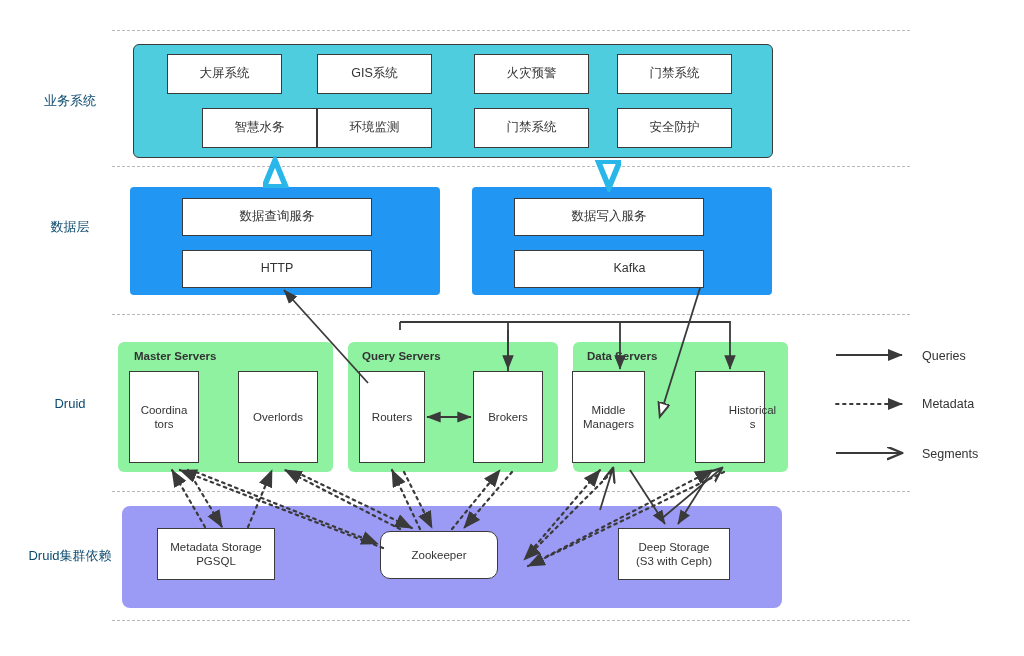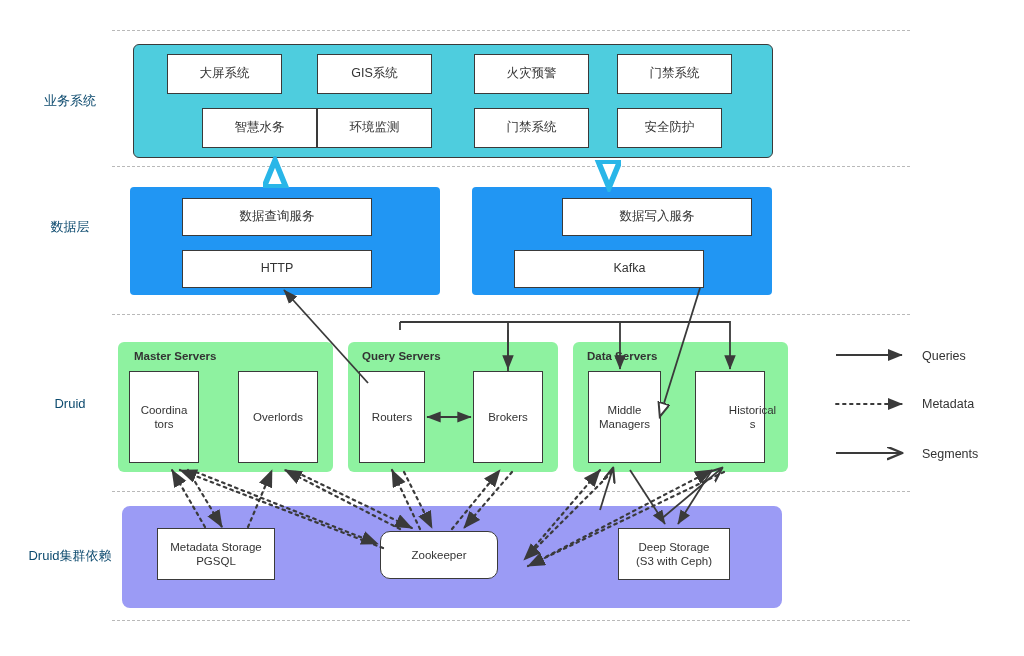--- a/index.html
+++ b/index.html
@@ -43,44 +43,44 @@
 
   <div class="band cyan" style="left:133px;top:44px;width:640px;height:114px;"></div>
 
   <div class="node" style="left:167px;top:54px;width:115px;height:40px;">大屏系统</div>
   <div class="node" style="left:317px;top:54px;width:115px;height:40px;">GIS系统</div>
   <div class="node" style="left:474px;top:54px;width:115px;height:40px;">火灾预警</div>
   <div class="node" style="left:617px;top:54px;width:115px;height:40px;">门禁系统</div>
   <div class="node" style="left:167px;top:108px;width:115px;height:40px;margin-left:35px;">智慧水务</div>
   <div class="node" style="left:317px;top:108px;width:115px;height:40px;">环境监测</div>
   <div class="node" style="left:474px;top:108px;width:115px;height:40px;">门禁系统</div>
-  <div class="node" style="left:617px;top:108px;width:105px;height:40px;">安全防护</div>
+  <div class="node" style="left:617px;top:108px;width:115px;height:40px;">安全防护</div>
 
   <div class="band blue" style="left:130px;top:187px;width:310px;height:108px;"></div>
   <div class="band blue" style="left:472px;top:187px;width:300px;height:108px;"></div>
 
   <div class="node" style="left:182px;top:198px;width:190px;height:38px;">数据查询服务</div>
   <div class="node" style="left:182px;top:250px;width:190px;height:38px;">HTTP</div>
-  <div class="node" style="left:514px;top:198px;width:190px;height:38px;margin-left:48px;">数据写入服务</div>
+  <div class="node" style="left:514px;top:198px;width:190px;height:38px;">数据写入服务</div>
   <div class="node" style="left:514px;top:250px;width:190px;height:38px;padding-left:44px;">Kafka</div>
 
   <div class="group" style="left:118px;top:342px;width:215px;height:130px;"></div>
   <div class="group" style="left:348px;top:342px;width:210px;height:130px;"></div>
   <div class="group" style="left:573px;top:342px;width:215px;height:130px;"></div>
 
   <div class="group-title" style="left:134px;top:350px;">Master Servers</div>
   <div class="group-title" style="left:362px;top:350px;">Query Servers</div>
   <div class="group-title" style="left:587px;top:350px;">Data Servers</div>
 
   <div class="node small" style="left:129px;top:371px;width:70px;height:92px;white-space:pre-line;">Coordina
 tors</div>
   <div class="node small" style="left:238px;top:371px;width:80px;height:92px;white-space:pre-line;">Overlords</div>
   <div class="node small" style="left:359px;top:371px;width:66px;height:92px;white-space:pre-line;">Routers</div>
   <div class="node small" style="left:473px;top:371px;width:70px;height:92px;white-space:pre-line;">Brokers</div>
-  <div class="node small" style="left:588px;top:371px;width:73px;height:92px;white-space:pre-line;">Middle
+  <div class="node small" style="left:572px;top:371px;width:73px;height:92px;white-space:pre-line;">Middle
 Managers</div>
   <div class="node small" style="left:695px;top:371px;width:70px;height:92px;white-space:pre-line;padding-left:48px;">Historical
 s</div>
 
   <div class="band purple" style="left:122px;top:506px;width:660px;height:102px;"></div>
 
   <div class="node small" style="left:157px;top:528px;width:118px;height:52px;white-space:pre-line;">Metadata Storage
 PGSQL</div>
   <div class="node small" style="left:380px;top:531px;width:118px;height:48px;white-space:pre-line;border-radius:10px;">Zookeeper</div>
   <div class="node small" style="left:618px;top:528px;width:112px;height:52px;white-space:pre-line;">Deep Storage

